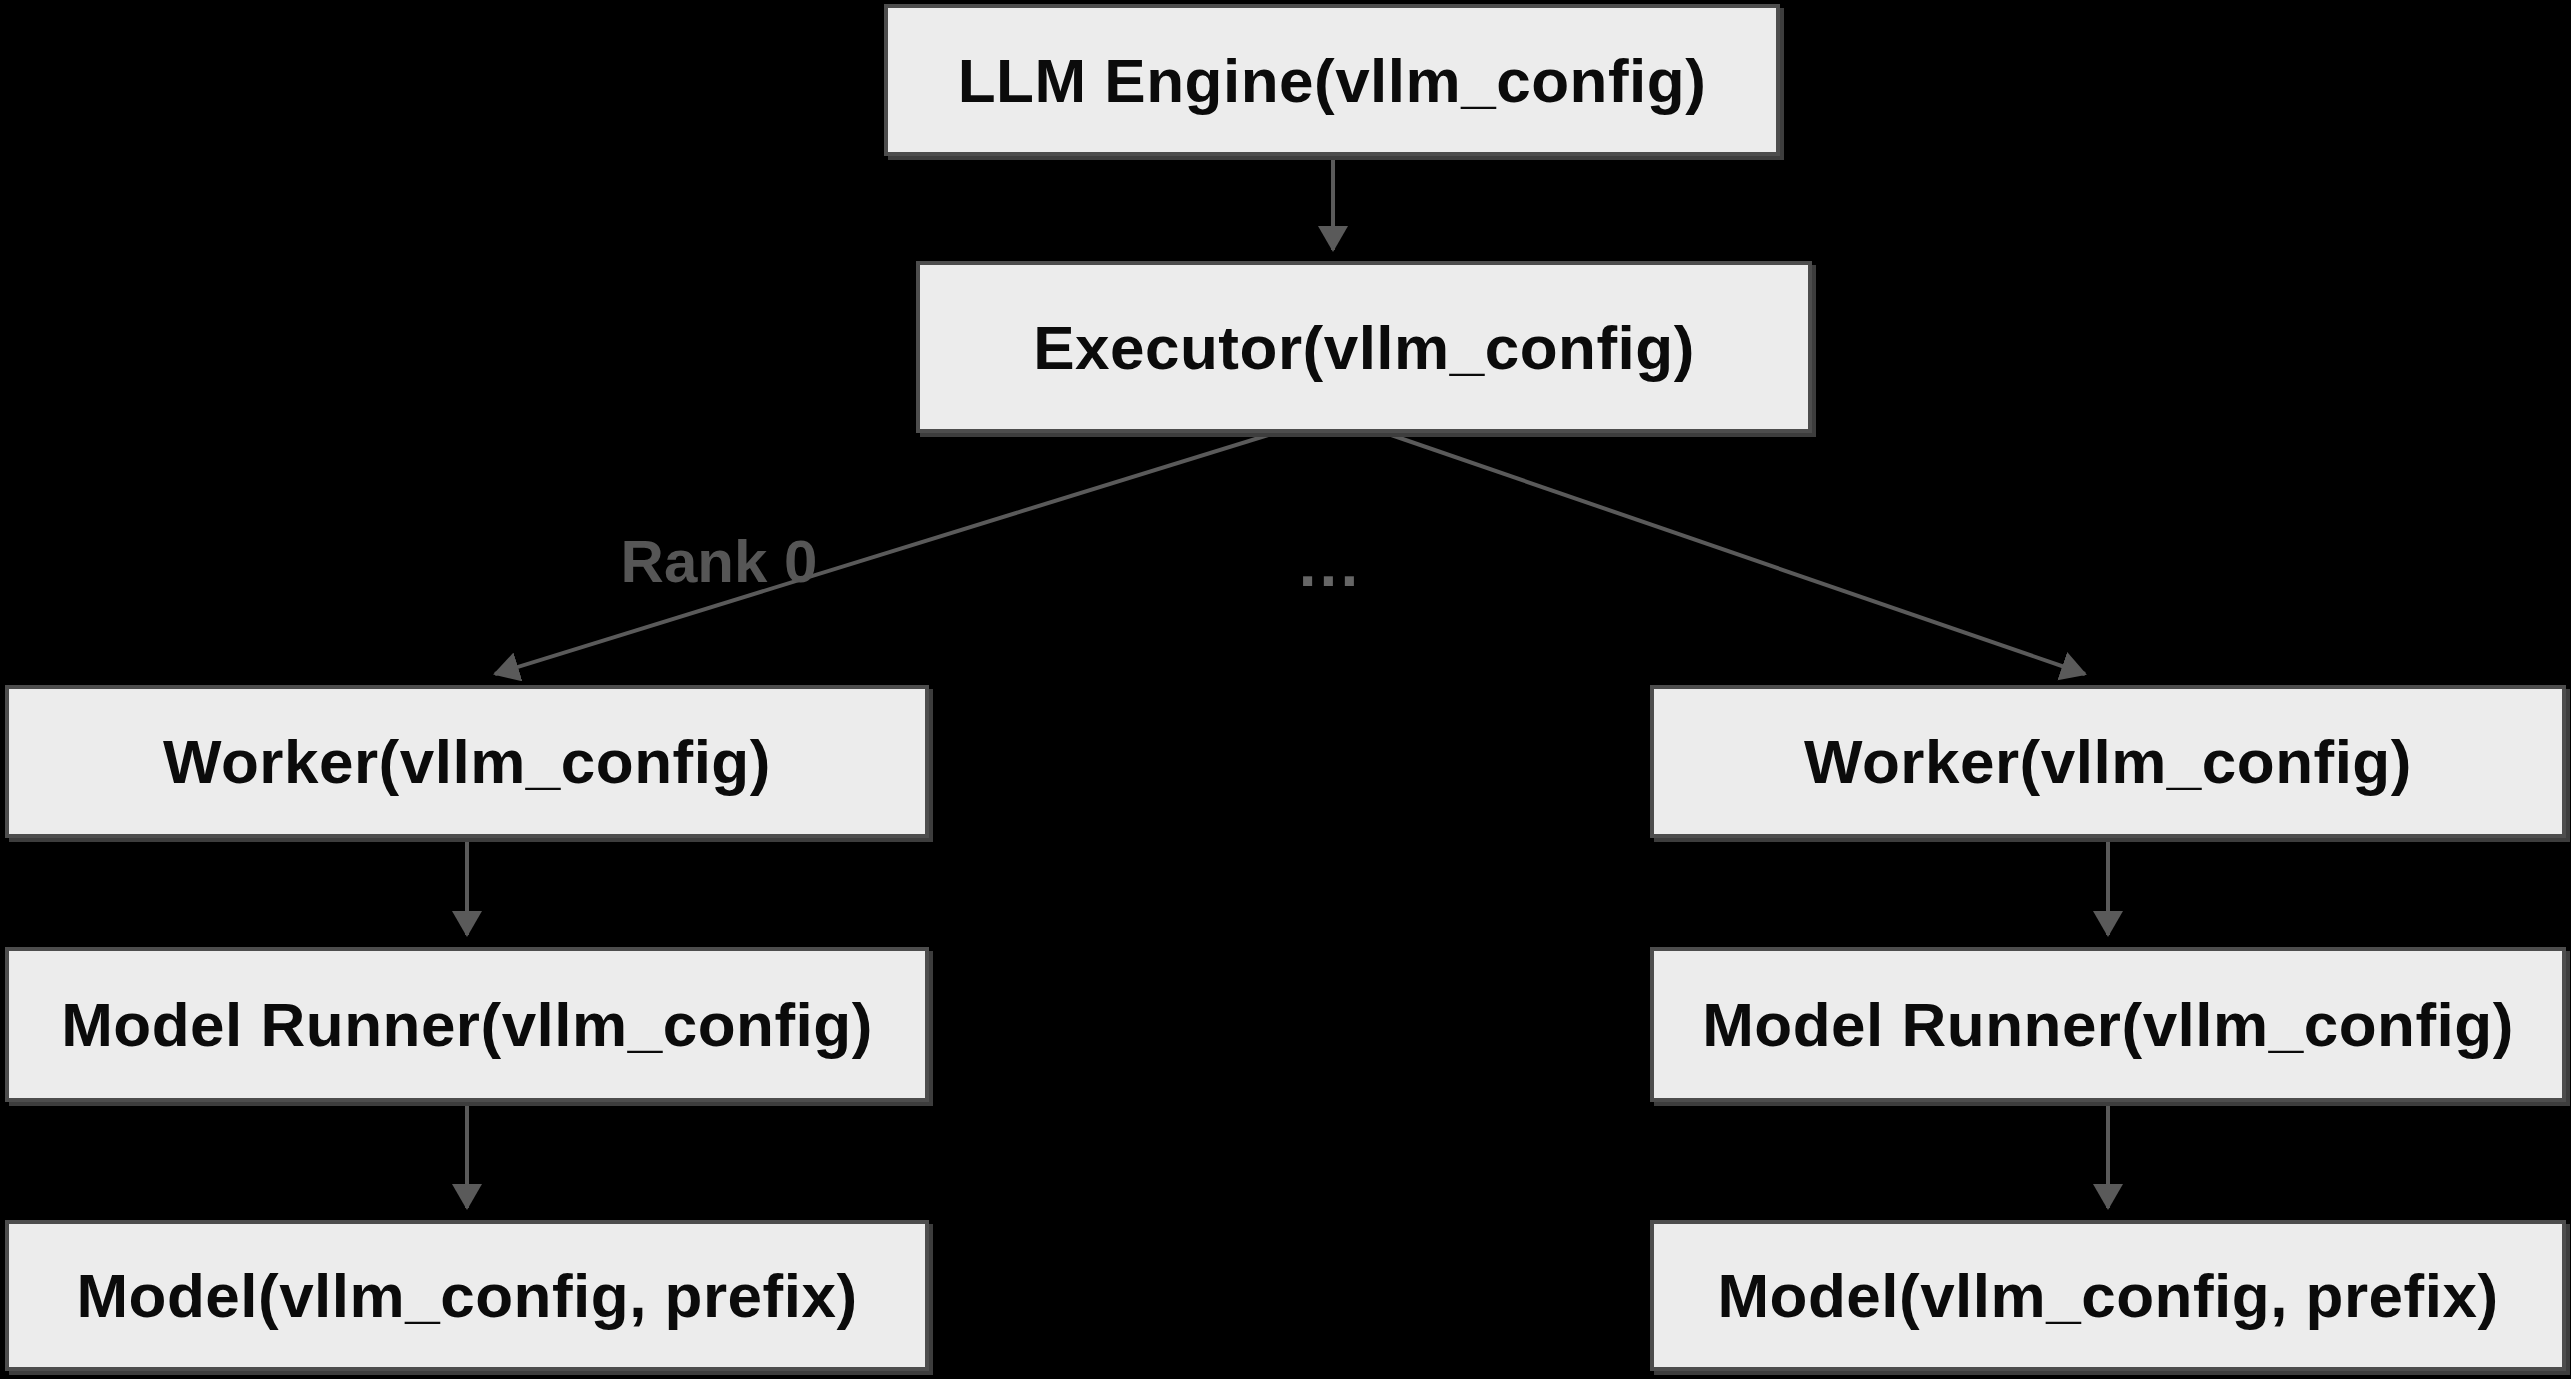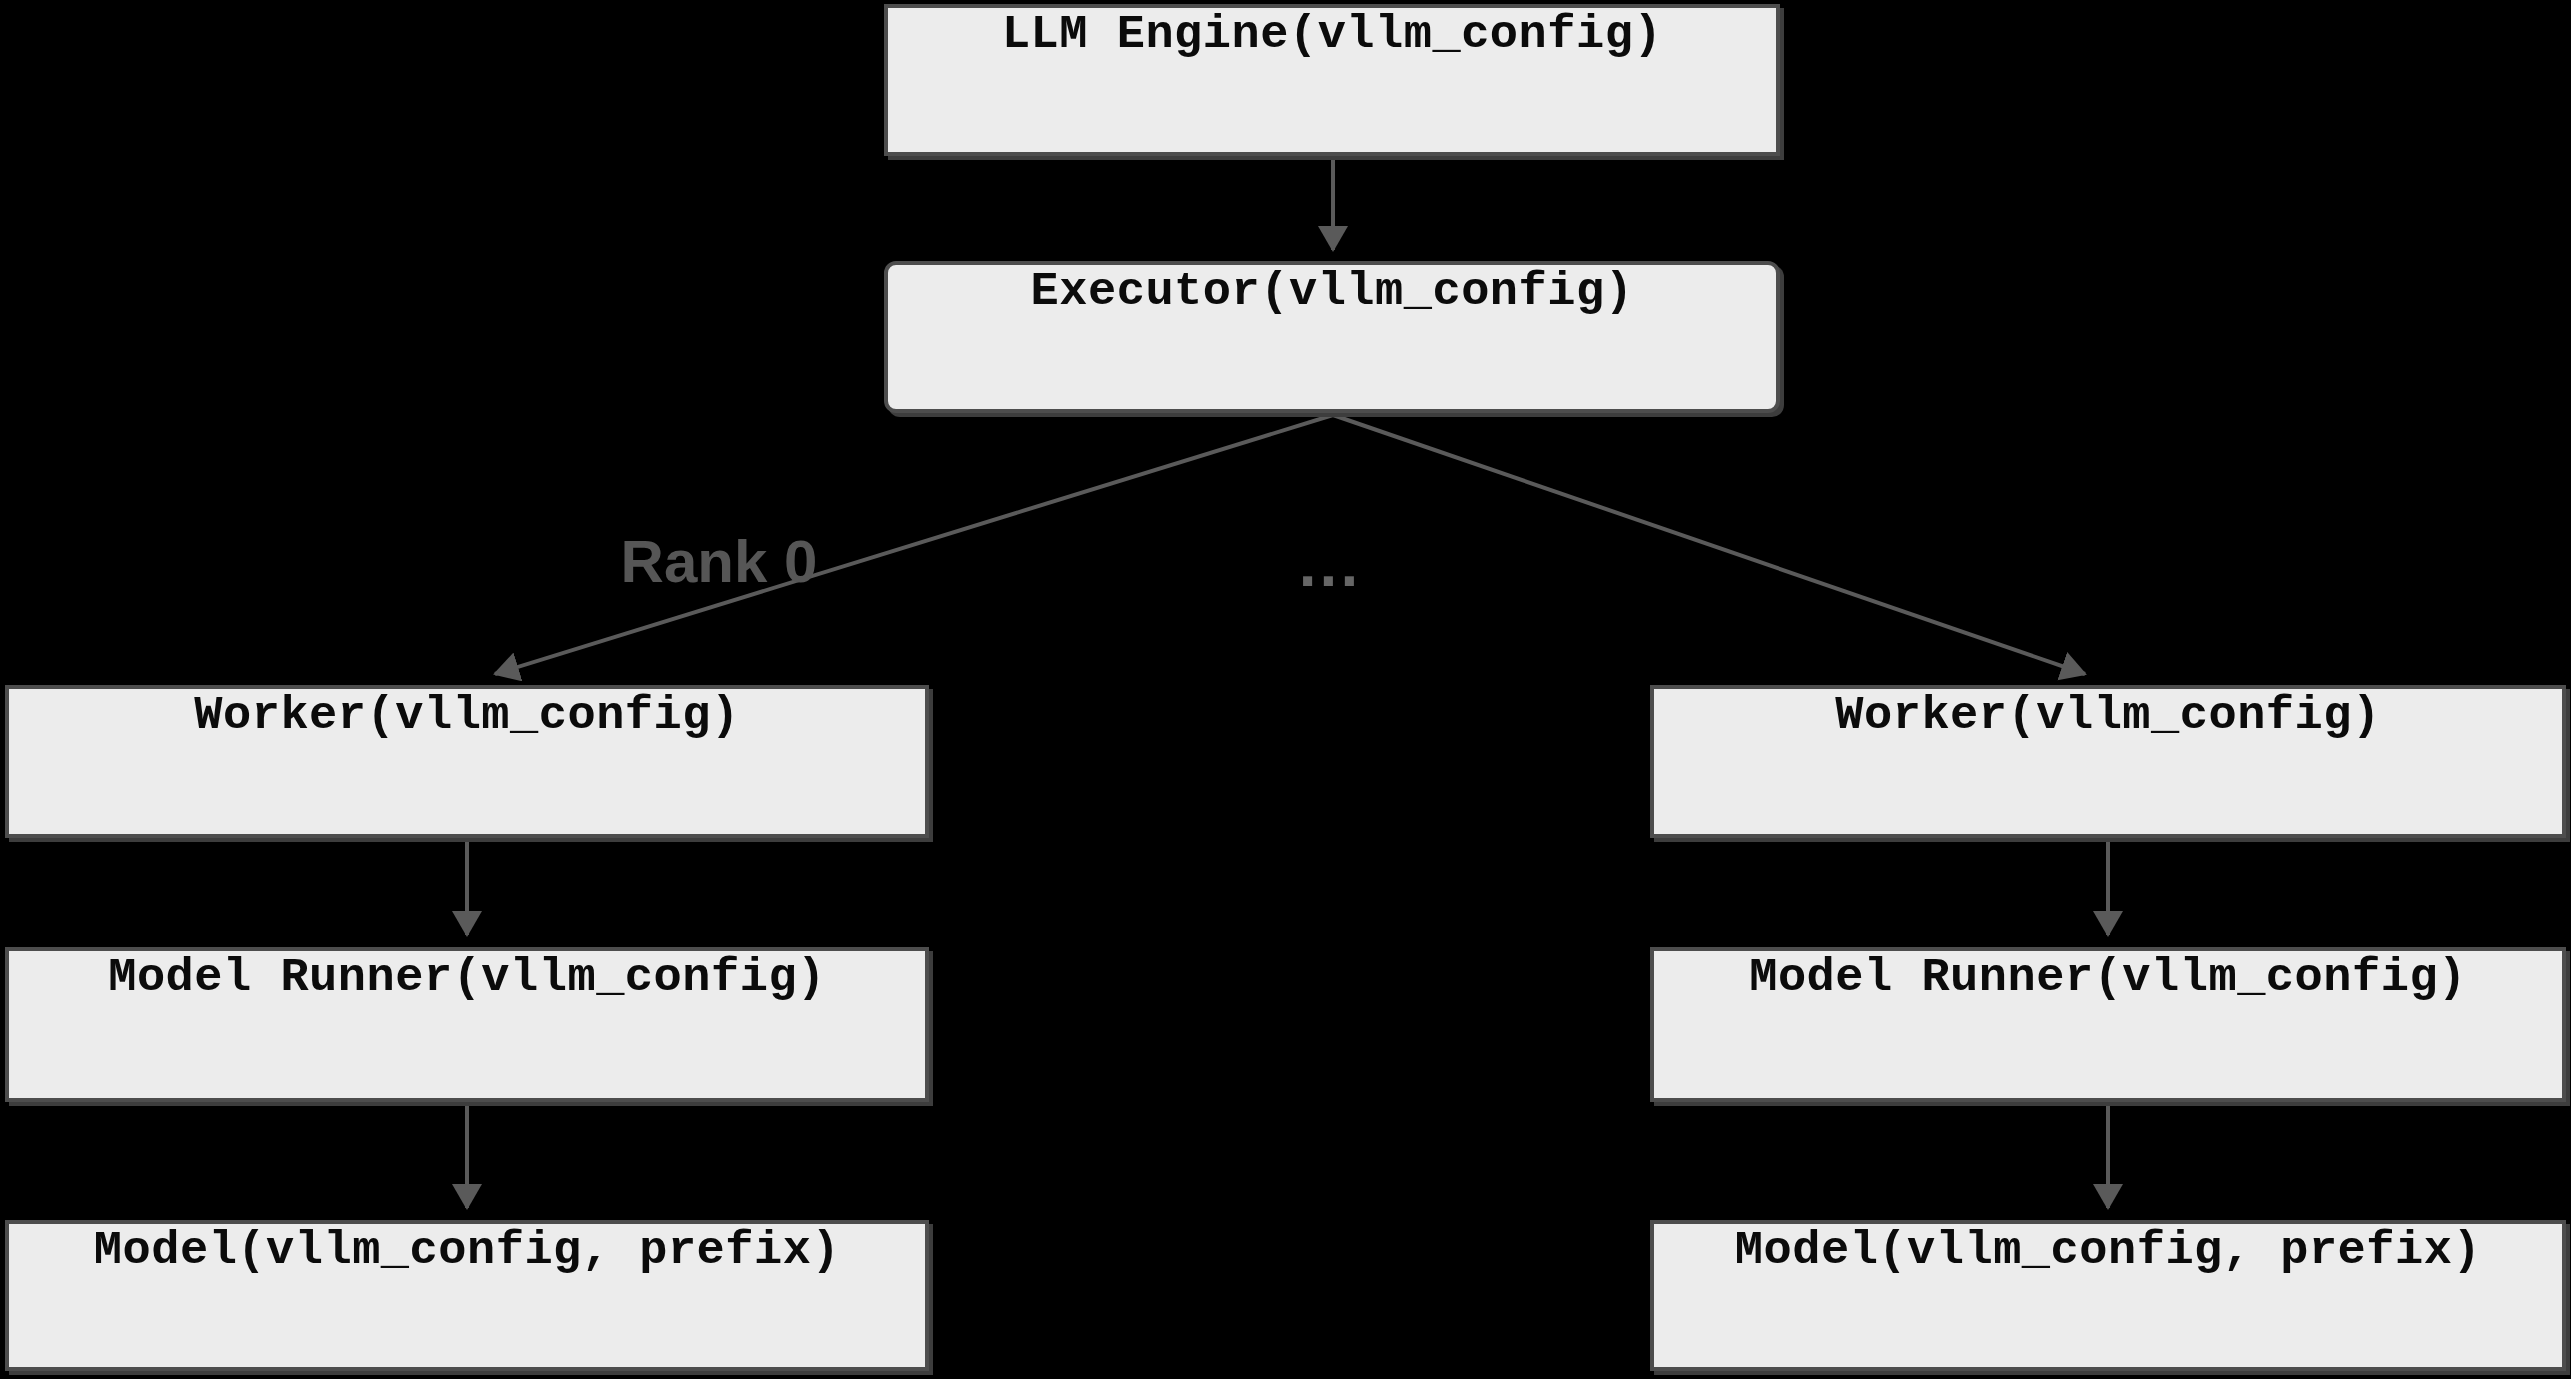--- a/index.html
+++ b/index.html
@@ -22,26 +22,26 @@
   }
   .edges{position:absolute;inset:0;width:2571px;height:1379px;}
   .edge{stroke:var(--arrow);stroke-width:4;fill:none;}
   .arrowhead-fill{fill:var(--arrow);}
   .node{
     position:absolute;
     box-sizing:border-box;
     background:var(--node-fill);
     border:4px solid var(--node-border);
     box-shadow:4px 4px 0 var(--shadow);
-    display:flex;justify-content:center;
-    font-size:47px;font-weight:700;color:var(--node-text);
-    letter-spacing:0.5px;white-space:nowrap;font-family:Liberation Mono, monospace;
+    display:flex;align-items:center;justify-content:center;
+    font-size:62px;font-weight:700;color:var(--node-text);
+    letter-spacing:0.5px;white-space:nowrap;
   }
   .pos-engine   {left:884px;  top:4px;    width:896px; height:152px;}
-  .pos-executor {left:884px;  top:261px;  width:896px; height:152px;border-radius:12px;}
+  .pos-executor {left:916px;  top:261px;  width:896px; height:172px;}
   .pos-worker-l {left:5px;    top:685px;  width:924px; height:153px;}
   .pos-mr-l     {left:5px;    top:947px;  width:924px; height:155px;}
   .pos-model-l  {left:5px;    top:1220px; width:924px; height:151px;}
   .pos-worker-r {left:1650px; top:685px;  width:916px; height:153px;}
   .pos-mr-r     {left:1650px; top:947px;  width:916px; height:155px;}
   .pos-model-r  {left:1650px; top:1220px; width:916px; height:151px;}
   .edge-label{
     position:absolute;
     transform:translate(-50%,-50%);
     font-size:60px;font-weight:700;color:var(--edge-label);

